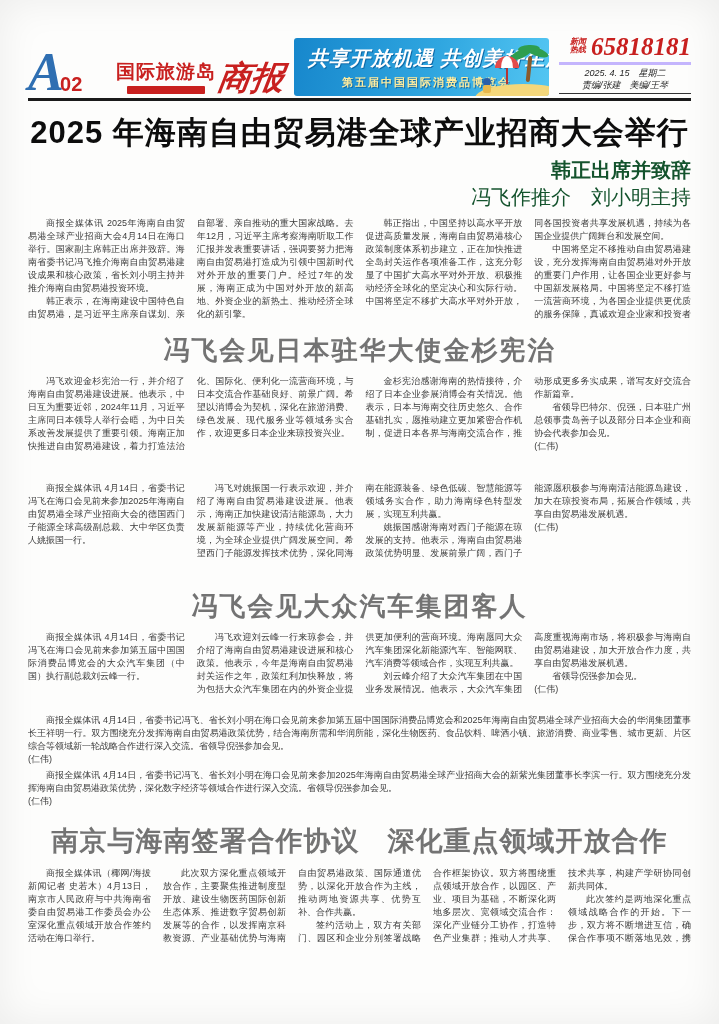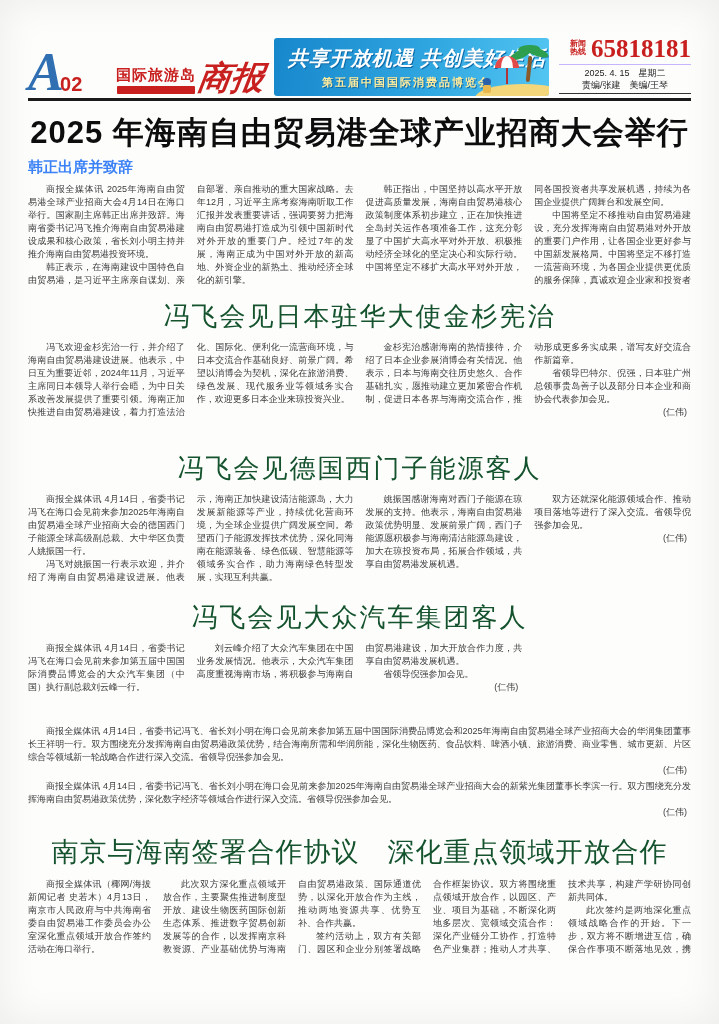--- a/index.html
+++ b/index.html
@@ -11,55 +11,55 @@
     padding:34px 28px 8px 28px; overflow:hidden;
   }
   
   .masthead { display:flex; align-items:flex-end; gap:10px; height:62px; }
   .page-id { display:flex; align-items:flex-end; width:78px; flex:0 0 auto; }
   .big-a { font-family:"Liberation Serif", serif; font-style:italic; font-size:54px; line-height:.85;
            color:#2f6fb2; font-weight:bold; }
   .page-num { font-size:20px; font-weight:bold; color:#c8201f; margin-left:-4px; }
   .logo { flex:0 0 auto; display:flex; align-items:flex-end; gap:2px; padding-bottom:2px; }
   .logo-left { display:flex; flex-direction:column; align-items:center; }
-  .logo-top { font-size:15px; font-weight:bold; color:#c8201f; letter-spacing:1px; }
+  .logo-top { font-size:19px; font-weight:bold; color:#c8201f; letter-spacing:1px; }
   .logo-bar { width:78px; height:8px; background:#c8201f; margin-top:1px; border-radius:1px; }
   .logo-script { font-family:"Liberation Serif", serif; font-style:italic; font-weight:bold;
                  font-size:33px; line-height:.9; color:#c8201f; transform:skewX(-8deg); }
   .banner { position:relative; flex:1 1 auto; height:58px; border-radius:3px; overflow:hidden;
             background:linear-gradient(100deg,#1787cc 0%,#2fa6e0 55%,#54c6f2 100%);
             display:flex; flex-direction:column; justify-content:center; padding-left:14px; }
   .banner-title { font-size:20px; font-weight:bold; color:#ffffff; font-style:italic;
                   letter-spacing:1px; text-shadow:1px 1px 0 #0d6aa8; white-space:nowrap; }
   .banner-sub { font-size:11px; font-weight:bold; color:#ffec9e; letter-spacing:2px; margin:3px 0 0 34px;
                 text-shadow:1px 1px 0 #0d6aa8; white-space:nowrap; }
   .banner-art { position:absolute; right:0; top:0; height:100%; }
-  .hotline { flex:0 0 auto; width:132px; padding-bottom:2px; }
+  .hotline { flex:0 0 auto; width:132px; padding-bottom:2px;font-style:italic; }
   .hotline-top { display:flex; align-items:center; justify-content:flex-end; gap:3px; }
   .hotline-label { width:18px; font-size:8px; line-height:1.05; color:#c8201f; font-weight:bold; }
   .hotline-number { font-family:"Liberation Serif", serif; font-size:25px; font-weight:bold; color:#c8201f;
                     letter-spacing:0; line-height:1; }
-  .dateblock { margin-top:3px; border-top:1px solid #c4b5fd; border-bottom:1px solid #333; padding:2px 0; }
+  .dateblock { margin-top:3px; border-top:3px solid #c4b5fd; border-bottom:1px solid #333; padding:2px 0; }
   .date-line, .editors-line { font-size:9px; color:#222; text-align:center; line-height:1.35; }
   .header-rule { height:3px; background:#1b1b1b; margin-top:2px; }
   
   .lead-headline { margin-top:14px; text-align:center; font-size:31px; font-weight:bold; color:#0d0d0d;
                    letter-spacing:1px; line-height:1.15; }
-  .deck { text-align:left; font-size:15px; color:#3b82f6; line-height:1.3; }
+  .deck { text-align:right; font-size:20px; color:#14532d; line-height:1.3; }
   .deck1 { margin-top:6px; font-weight:bold; }
   .deck2 { margin-top:1px; }
-  .art-headline { text-align:center; font-weight:normal; color:#14532d; letter-spacing:2px; }
+  .art-headline { text-align:center; font-weight:bold; color:#737373; letter-spacing:2px; }
   .h-mid { font-size:26px; margin:10px 0 6px 0; }
   .h-bottom { font-size:27px; margin:16px 0 8px 0; letter-spacing:1px; }
   
   .cols { column-gap:12px; overflow:hidden; margin-top:7px; }
   .cols-4 { column-count:4; }
   .cols-5 { column-count:5; }
   .body p { font-size:9px; line-height:13px; text-align:justify; text-indent:2em; color:#3a3a3a; }
-  .byline { font-size:9px; line-height:13px; text-align:right; color:#3a3a3a; padding-right:4px; }
+  .byline { font-size:9px; line-height:13px; text-align:left; color:#3a3a3a; padding-right:4px; }
   .fullwidth { margin-top:5px; overflow:hidden; }
   .a1 { height:106px; } .a2 { height:100px; } .a3 { height:97px; }
   .a4 { height:78px; }  .a7 { height:88px; }
   .a5 { height:50px; }  .a6 { height:38px; }
 </style>
 </head>
 <body>
 
 <div class="page">
 
@@ -107,53 +107,53 @@
         <div class="date-line">2025. 4. 15　星期二</div>
         <div class="editors-line">责编/张建　美编/王琴</div>
       </div>
     </div>
   </header>
   <div class="header-rule"></div>
 
   <section>
     <h1 class="lead-headline">2025 年海南自由贸易港全球产业招商大会举行</h1>
     <div class="deck deck1">韩正出席并致辞</div>
+    <div class="deck deck2">冯飞作推介　刘小明主持</div>
     <div class="cols cols-4 body a1">
       <p>商报全媒体讯 2025年海南自由贸易港全球产业招商大会4月14日在海口举行。国家副主席韩正出席并致辞。海南省委书记冯飞推介海南自由贸易港建设成果和核心政策，省长刘小明主持并推介海南自由贸易港投资环境。</p>
         <p>韩正表示，在海南建设中国特色自由贸易港，是习近平主席亲自谋划、亲自部署、亲自推动的重大国家战略。去年12月，习近平主席考察海南听取工作汇报并发表重要讲话，强调要努力把海南自由贸易港打造成为引领中国新时代对外开放的重要门户。经过7年的发展，海南正成为中国对外开放的新高地、外资企业的新热土、推动经济全球化的新引擎。</p>
         <p>韩正指出，中国坚持以高水平开放促进高质量发展，海南自由贸易港核心政策制度体系初步建立，正在加快推进全岛封关运作各项准备工作，这充分彰显了中国扩大高水平对外开放、积极推动经济全球化的坚定决心和实际行动。中国将坚定不移扩大高水平对外开放，同各国投资者共享发展机遇，持续为各国企业提供广阔舞台和发展空间。</p>
         <p>中国将坚定不移推动自由贸易港建设，充分发挥海南自由贸易港对外开放的重要门户作用，让各国企业更好参与中国新发展格局。中国将坚定不移打造一流营商环境，为各国企业提供更优质的服务保障，真诚欢迎企业家和投资者积极投资海南自由贸易港，共享中国发展机遇。</p>
     </div>
   </section>
 
   <section>
     <h2 class="art-headline h-mid">冯飞会见日本驻华大使金杉宪治</h2>
     <div class="cols cols-4 body a2">
         <p>冯飞欢迎金杉宪治一行，并介绍了海南自由贸易港建设进展。他表示，中日互为重要近邻，2024年11月，习近平主席同日本领导人举行会晤，为中日关系改善发展提供了重要引领。海南正加快推进自由贸易港建设，着力打造法治化、国际化、便利化一流营商环境，与日本交流合作基础良好、前景广阔。希望以消博会为契机，深化在旅游消费、绿色发展、现代服务业等领域务实合作，欢迎更多日本企业来琼投资兴业。</p>
         <p>金杉宪治感谢海南的热情接待，介绍了日本企业参展消博会有关情况。他表示，日本与海南交往历史悠久、合作基础扎实，愿推动建立更加紧密合作机制，促进日本各界与海南交流合作，推动形成更多务实成果，谱写友好交流合作新篇章。</p>
         <p>省领导巴特尔、倪强，日本驻广州总领事贵岛善子以及部分日本企业和商协会代表参加会见。</p>
         <div class="byline">(仁伟)</div>
     </div>
   </section>
 
   <section>
-    <h2 class="art-headline h-mid">冯飞会见德国西门子能源客人</h2>
     <div class="cols cols-4 body a3">
       <p>商报全媒体讯 4月14日，省委书记冯飞在海口会见前来参加2025年海南自由贸易港全球产业招商大会的德国西门子能源全球高级副总裁、大中华区负责人姚振国一行。</p>
         <p>冯飞对姚振国一行表示欢迎，并介绍了海南自由贸易港建设进展。他表示，海南正加快建设清洁能源岛，大力发展新能源等产业，持续优化营商环境，为全球企业提供广阔发展空间。希望西门子能源发挥技术优势，深化同海南在能源装备、绿色低碳、智慧能源等领域务实合作，助力海南绿色转型发展，实现互利共赢。</p>
         <p>姚振国感谢海南对西门子能源在琼发展的支持。他表示，海南自由贸易港政策优势明显、发展前景广阔，西门子能源愿积极参与海南清洁能源岛建设，加大在琼投资布局，拓展合作领域，共享自由贸易港发展机遇。</p>
-        <p>双方还就深化能源领域合作、推动项目落地等进行了深入交流。省领导倪强参加会见。</p>
         <div class="byline">(仁伟)</div>
     </div>
   </section>
 
   <section>
     <h2 class="art-headline h-mid">冯飞会见大众汽车集团客人</h2>
     <div class="cols cols-4 body a4">
       <p>商报全媒体讯 4月14日，省委书记冯飞在海口会见前来参加第五届中国国际消费品博览会的大众汽车集团（中国）执行副总裁刘云峰一行。</p>
+        <p>冯飞欢迎刘云峰一行来琼参会，并介绍了海南自由贸易港建设进展和核心政策。他表示，今年是海南自由贸易港封关运作之年，政策红利加快释放，将为包括大众汽车集团在内的外资企业提供更加便利的营商环境。海南愿同大众汽车集团深化新能源汽车、智能网联、汽车消费等领域合作，实现互利共赢。</p>
         <p>刘云峰介绍了大众汽车集团在中国业务发展情况。他表示，大众汽车集团高度重视海南市场，将积极参与海南自由贸易港建设，加大开放合作力度，共享自由贸易港发展机遇。</p>
         <p>省领导倪强参加会见。</p>
         <div class="byline">(仁伟)</div>
     </div>
   </section>
 
   <section>
     <div class="fullwidth body a5">
       <p>商报全媒体讯 4月14日，省委书记冯飞、省长刘小明在海口会见前来参加第五届中国国际消费品博览会和2025年海南自由贸易港全球产业招商大会的华润集团董事长王祥明一行。双方围绕充分发挥海南自由贸易港政策优势，结合海南所需和华润所能，深化生物医药、食品饮料、啤酒小镇、旅游消费、商业零售、城市更新、片区综合等领域新一轮战略合作进行深入交流。省领导倪强参加会见。</p>
         <div class="byline">(仁伟)</div>

